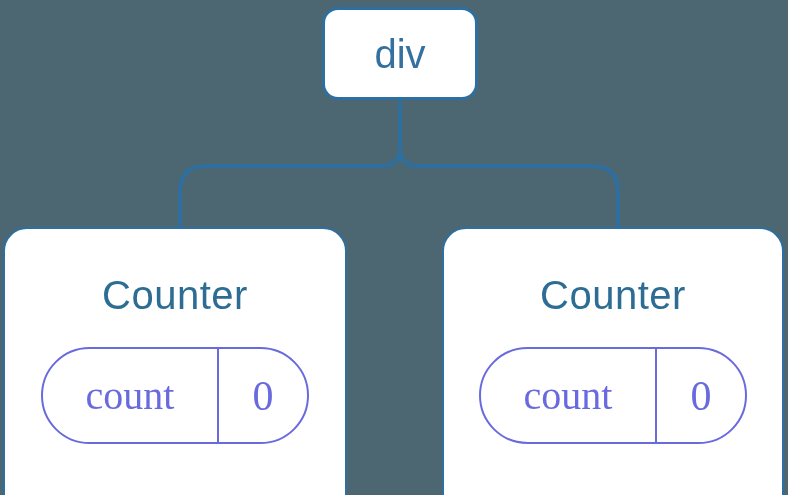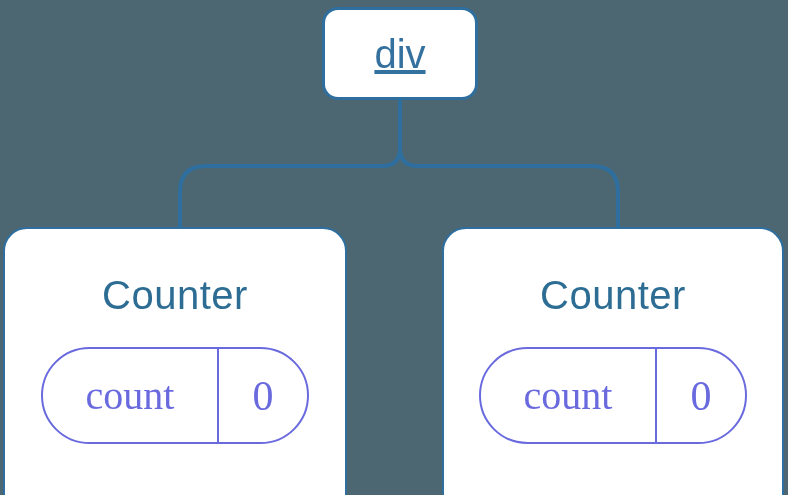--- a/index.html
+++ b/index.html
@@ -32,21 +32,20 @@
     background:var(--card-bg);
     border:3px solid var(--blue);
     border-radius:16px;
     box-sizing:border-box;
     display:flex;align-items:center;justify-content:center;
   }
   .node-root-label{
     font-size:40px;
     color:var(--text-blue);
     line-height:1;
-    text-decoration:underline;
   }
   .card{
     position:absolute;top:227px;
     height:324px;
     background:var(--card-bg);
     border:2.5px solid var(--blue);
     border-radius:24px;
     box-sizing:border-box;
     text-align:center;
   }

